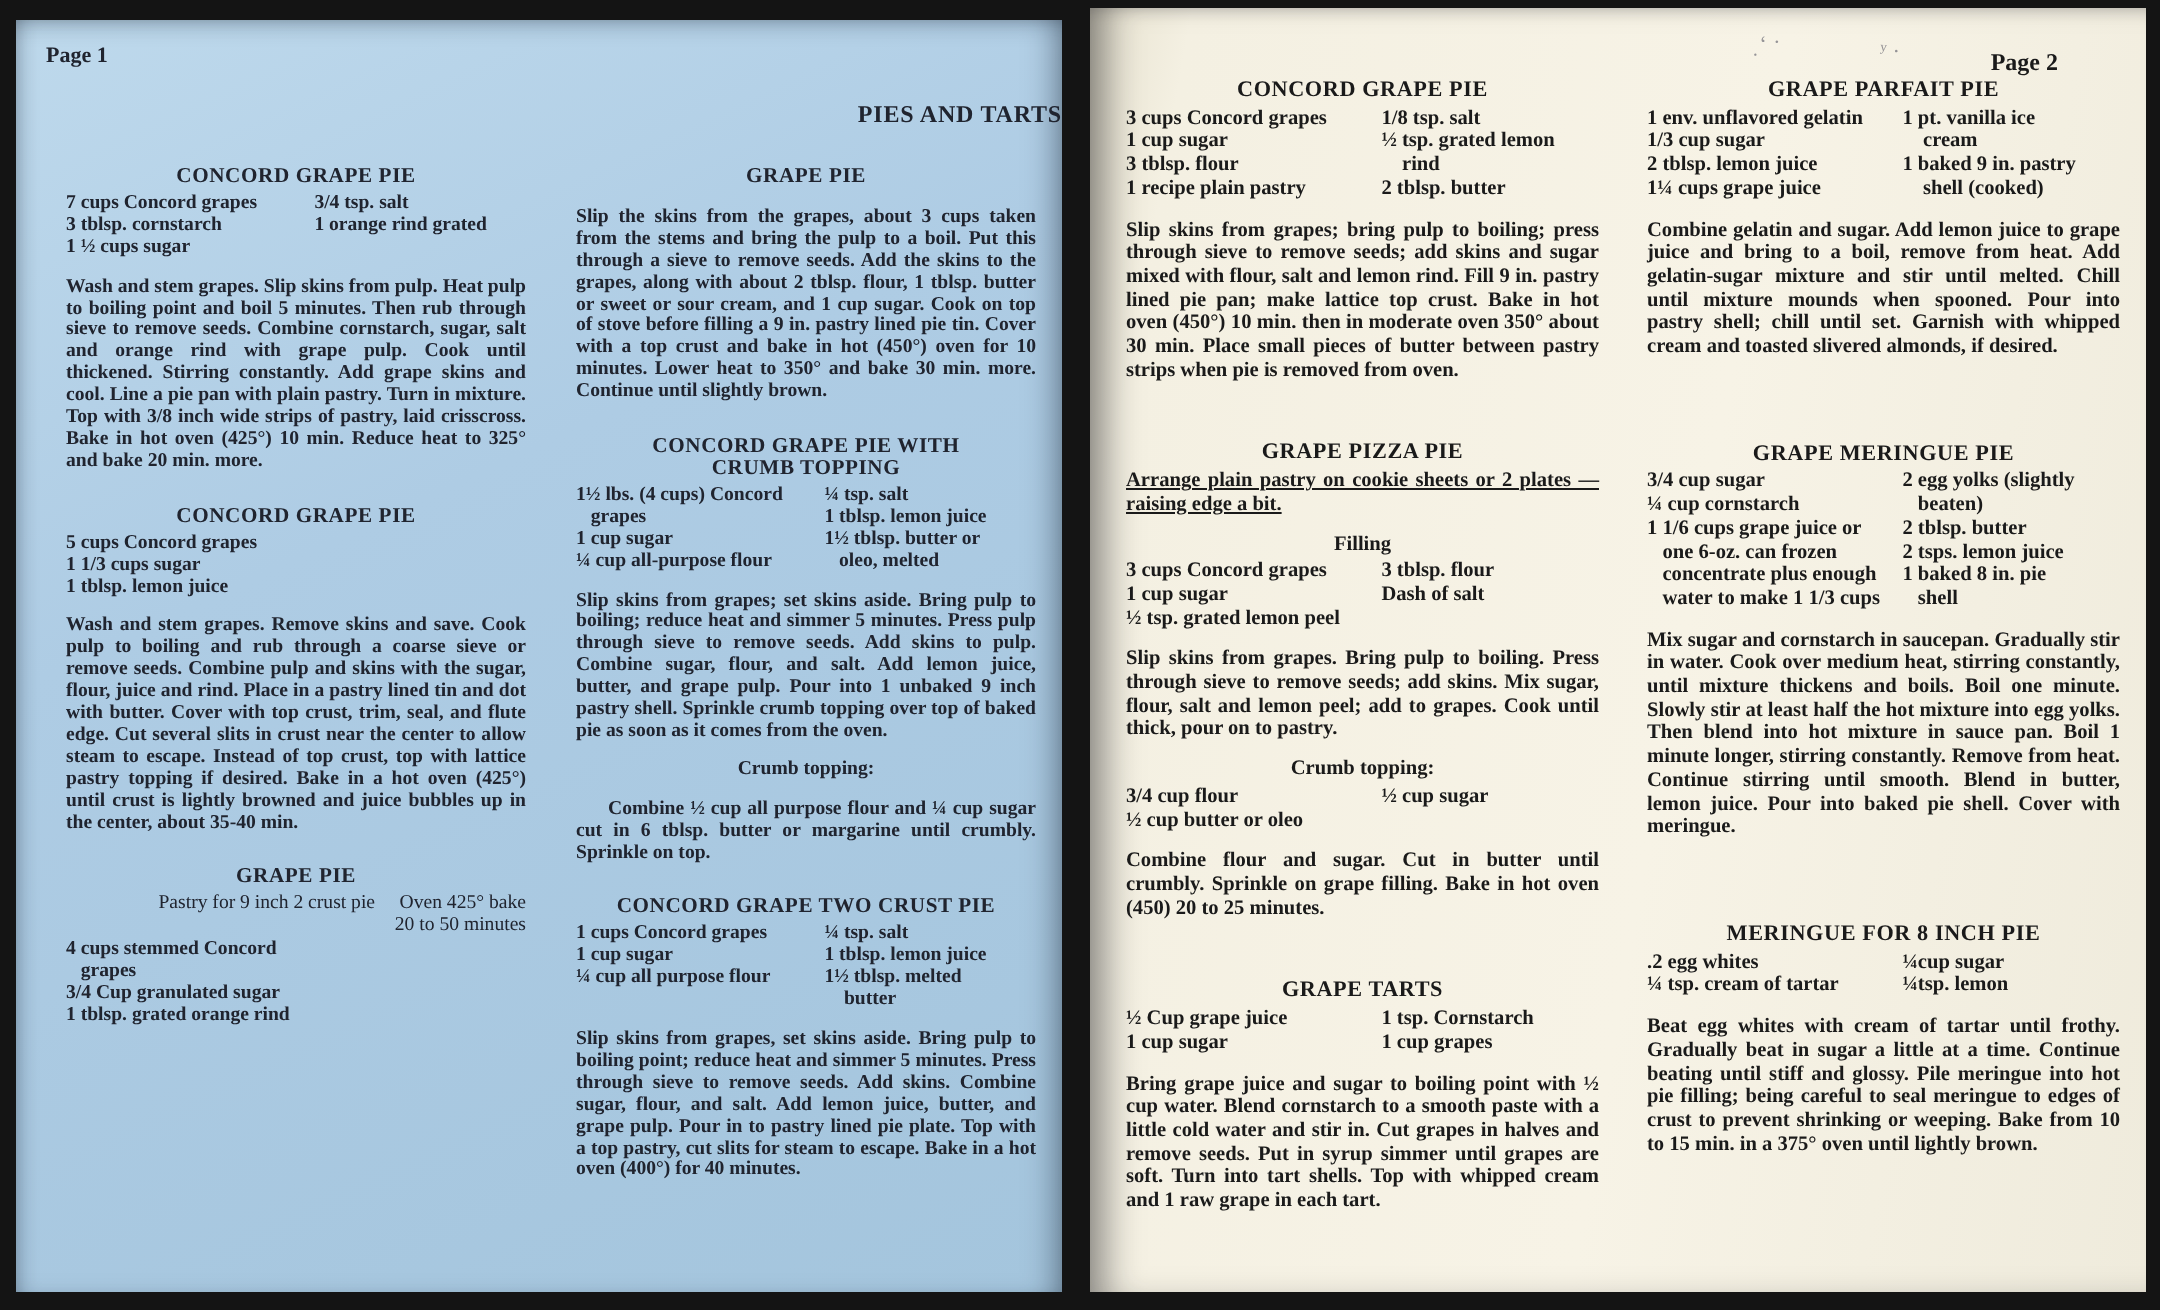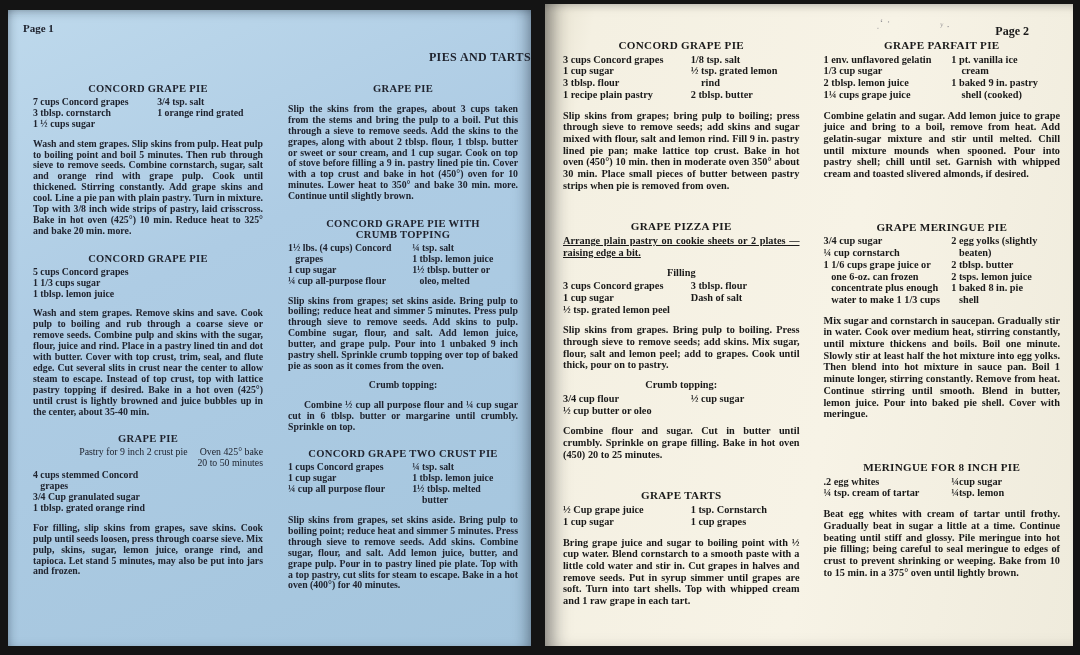--- a/index.html
+++ b/index.html
@@ -92,21 +92,20 @@
             <div class="r-pre">Pastry for 9 inch 2 crust pie&nbsp;&nbsp;&nbsp;&nbsp;&nbsp;Oven 425° bake</div>
             <div class="r-pre">20 to 50 minutes</div>
             <div class="ing-row">
               <div class="ing-l">
                 <div class="ing-line">4 cups stemmed Concord</div>
                 <div class="ing-line">&nbsp;&nbsp;&nbsp;grapes</div>
                 <div class="ing-line">3/4 Cup granulated sugar</div>
                 <div class="ing-line">1 tblsp. grated orange rind</div>
               </div>
             </div>
-            <p class="r-body">For filling, slip skins from grapes, save skins. Cook pulp until seeds loosen, press through coarse sieve. Mix pulp, skins, sugar, lemon juice, orange rind, and tapioca. Let stand 5 minutes, may also be put into jars and frozen.</p>
           </div>
         </div>
       <div class="col col-1">
           <div class="recipe">
             <div class="r-title">GRAPE PIE</div>
             <p class="r-body">Slip the skins from the grapes, about 3 cups taken from the stems and bring the pulp to a boil. Put this through a sieve to remove seeds. Add the skins to the grapes, along with about 2 tblsp. flour, 1 tblsp. butter or sweet or sour cream, and 1 cup sugar. Cook on top of stove before filling a 9 in. pastry lined pie tin. Cover with a top crust and bake in hot (450°) oven for 10 minutes. Lower heat to 350° and bake 30 min. more. Continue until slightly brown.</p>
           </div>
           <div class="recipe">
             <div class="r-title">CONCORD GRAPE PIE WITH
 CRUMB TOPPING</div>

